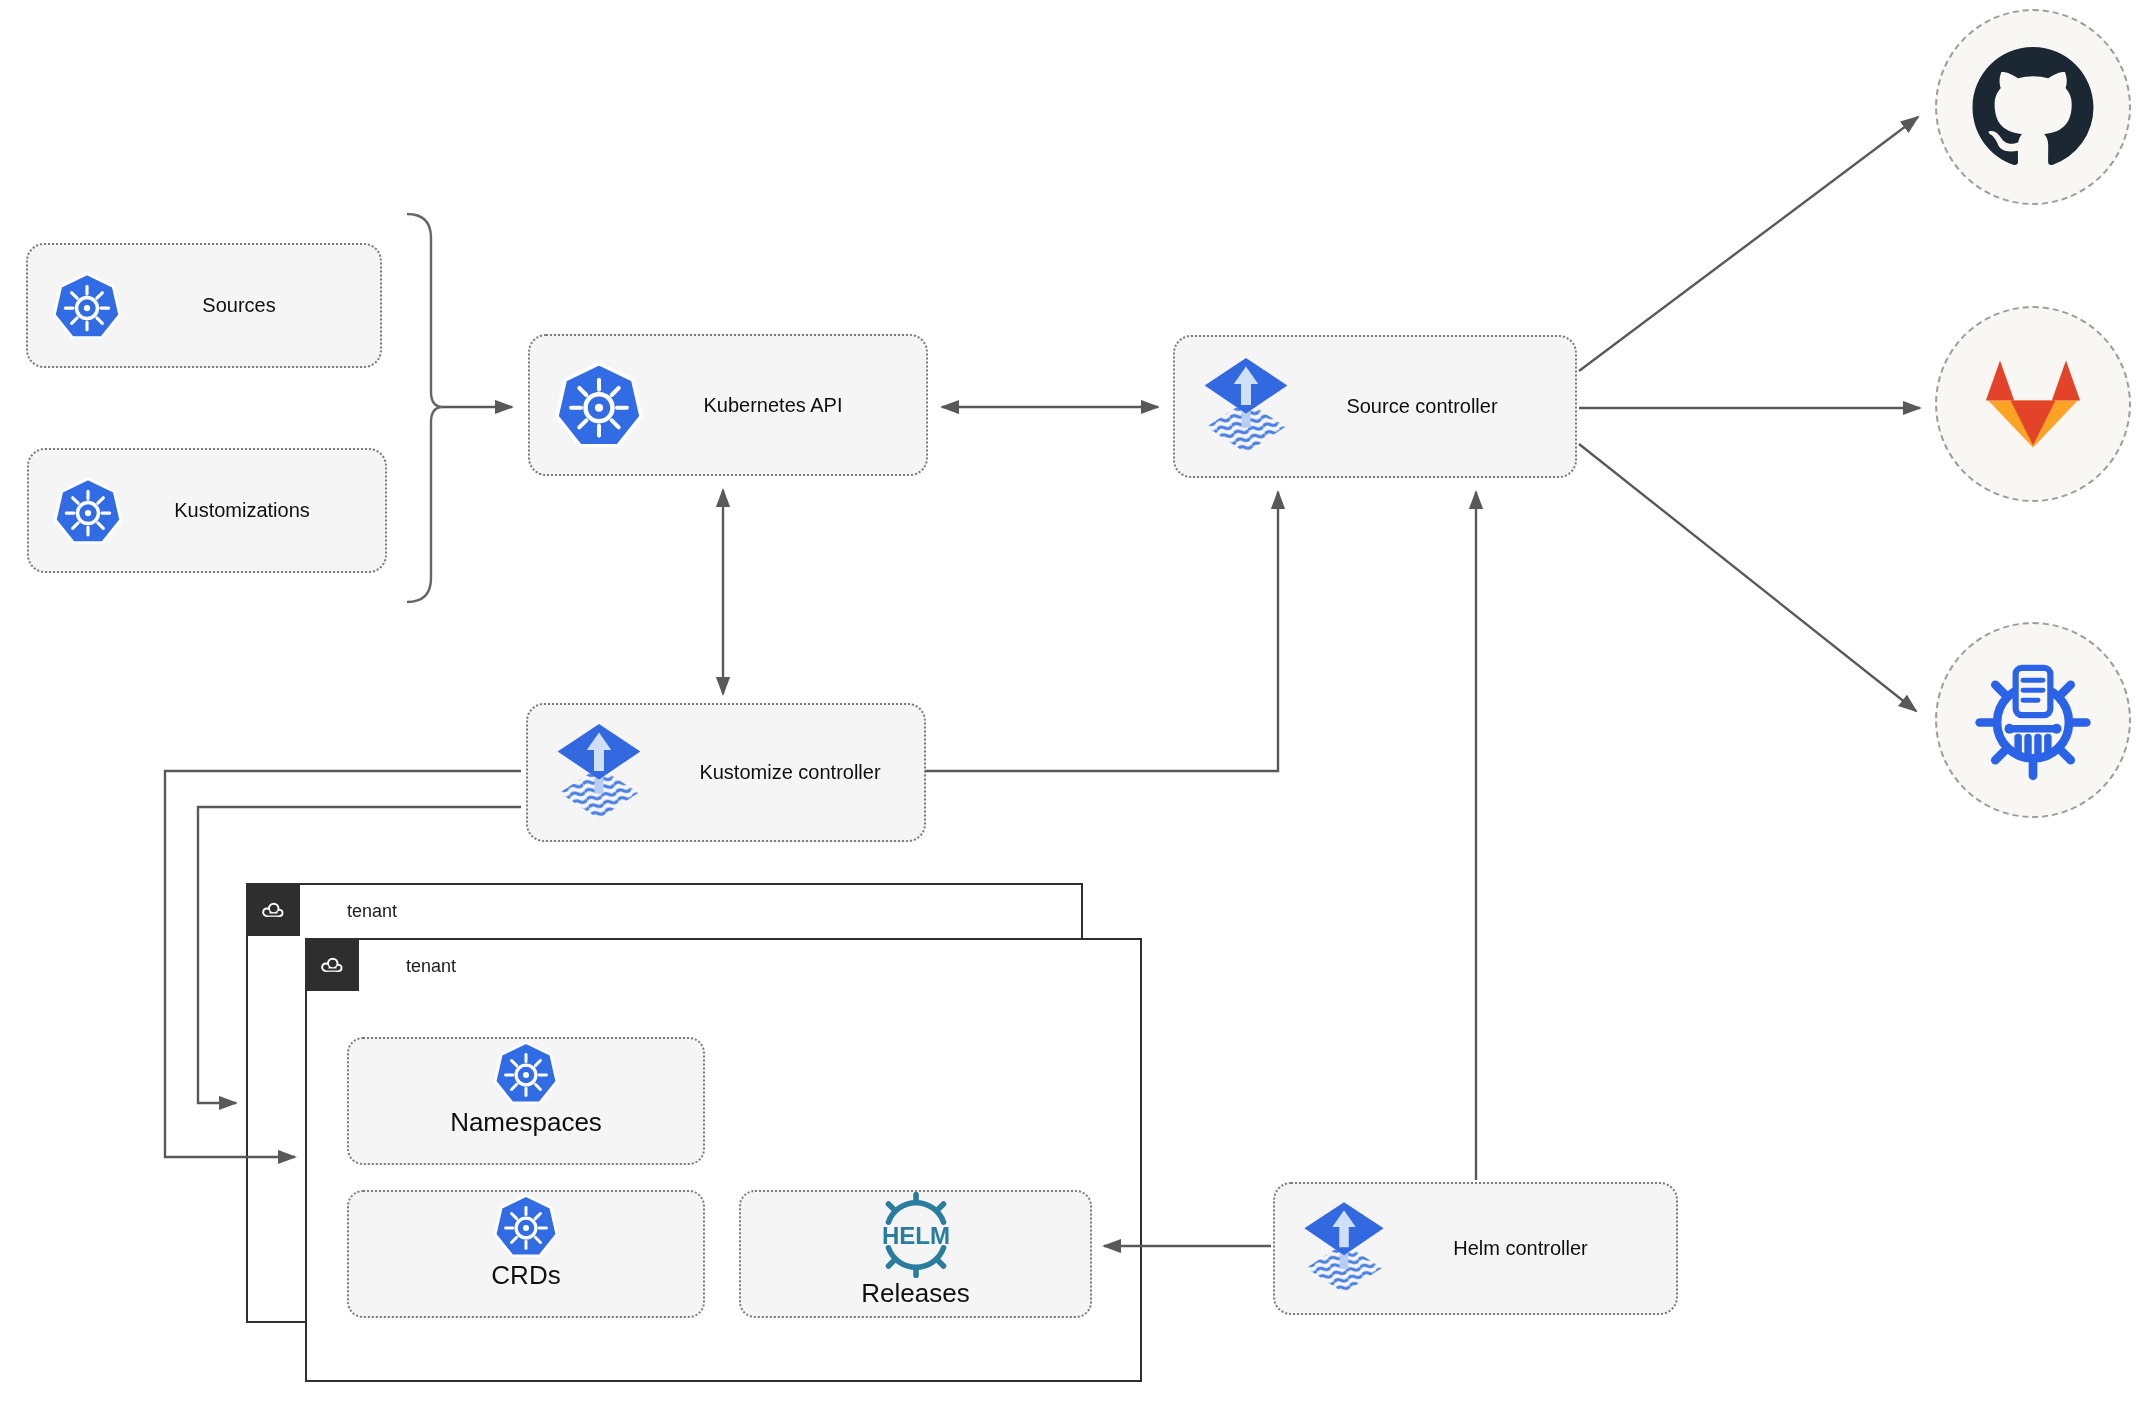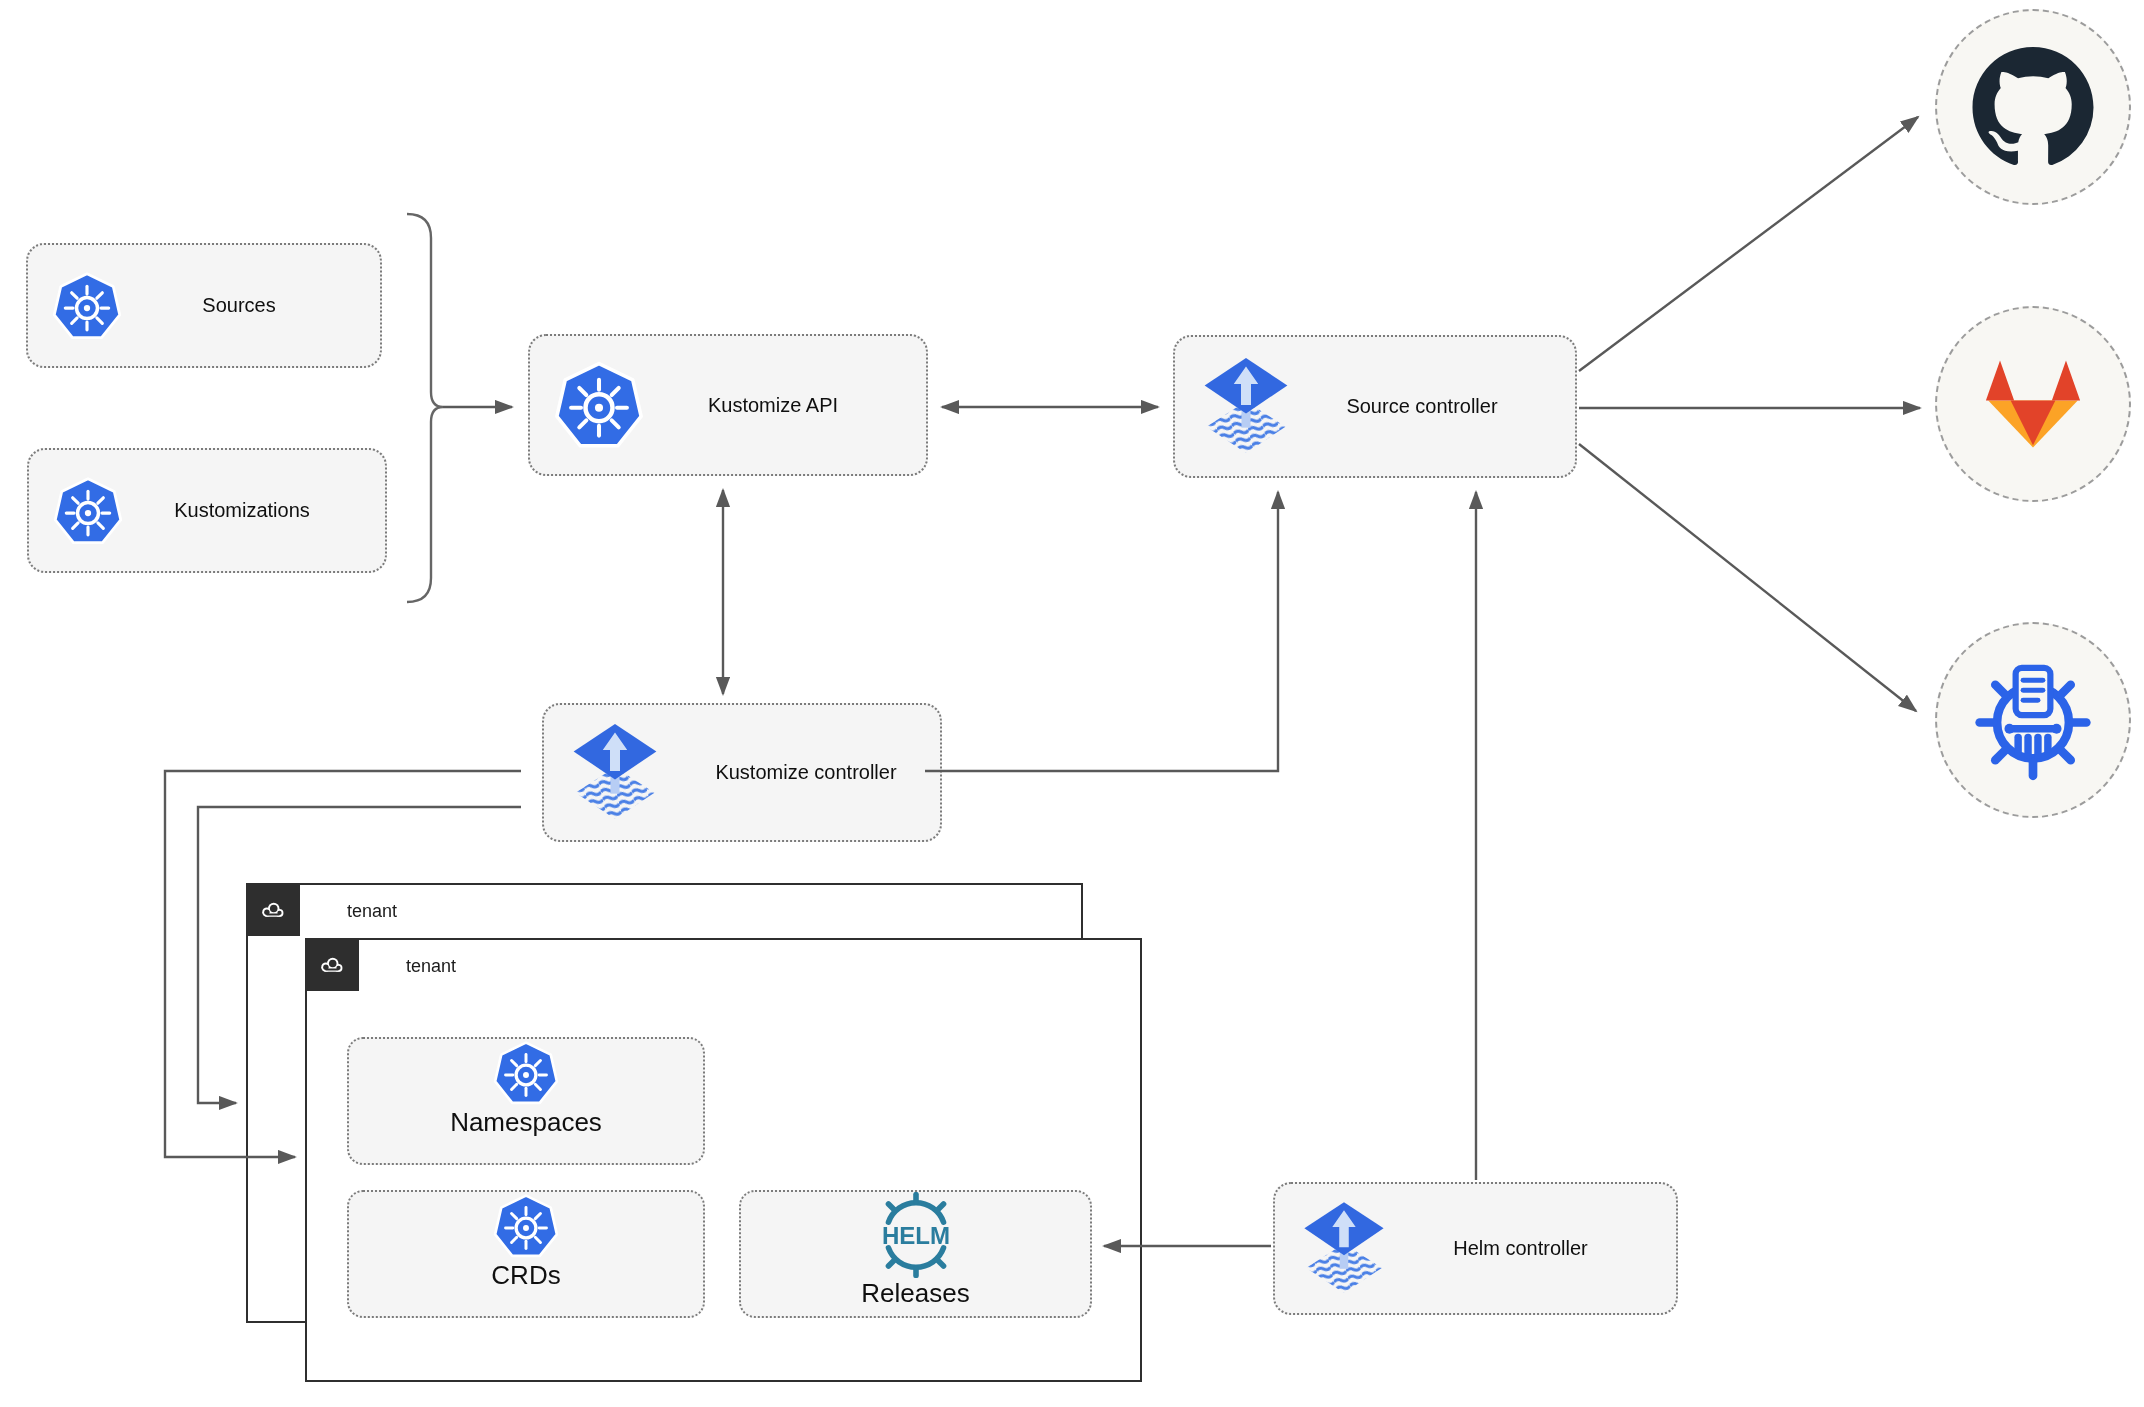--- a/index.html
+++ b/index.html
@@ -187,31 +187,31 @@
     <svg class="icn" width="70" height="72">
         <use href="#sym-k8s"></use>
       </svg>
     <span class="lbl">Kustomizations</span>
   </div>
 
   <div class="nodebox" style="left:528px;top:334px;width:400px;height:142px;">
     <svg class="icn" width="90" height="92">
         <use href="#sym-k8s"></use>
       </svg>
-    <span class="lbl">Kustomize API</span>
+    <span class="lbl">Kubernetes API</span>
   </div>
 
   <div class="nodebox" style="left:1173px;top:335px;width:404px;height:143px;">
     <svg class="icn" width="94" height="102" viewBox="0 0 100 108">
         <use href="#sym-flux"></use>
       </svg>
     <span class="lbl wrap">Source controller</span>
   </div>
 
-  <div class="nodebox" style="left:542px;top:703px;width:400px;height:139px;gap:34px;">
+  <div class="nodebox" style="left:526px;top:703px;width:400px;height:139px;gap:34px;">
     <svg class="icn" width="94" height="102" viewBox="0 0 100 108">
         <use href="#sym-flux"></use>
       </svg>
     <span class="lbl wrap">Kustomize controller</span>
   </div>
 
   <div class="nodebox" style="left:1273px;top:1182px;width:405px;height:133px;">
     <svg class="icn" width="90" height="98" viewBox="0 0 100 108">
         <use href="#sym-flux"></use>
       </svg>

